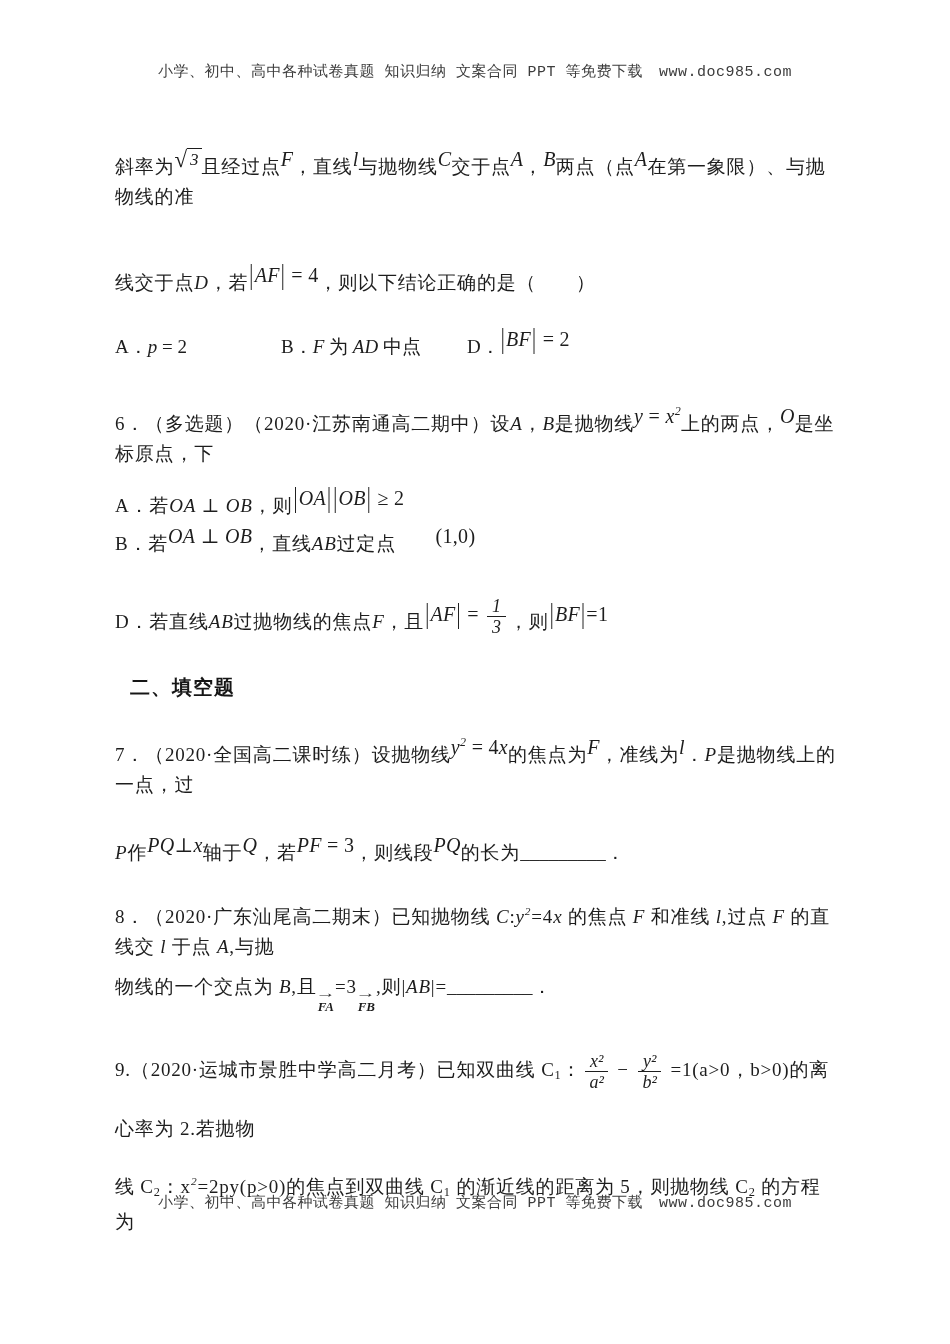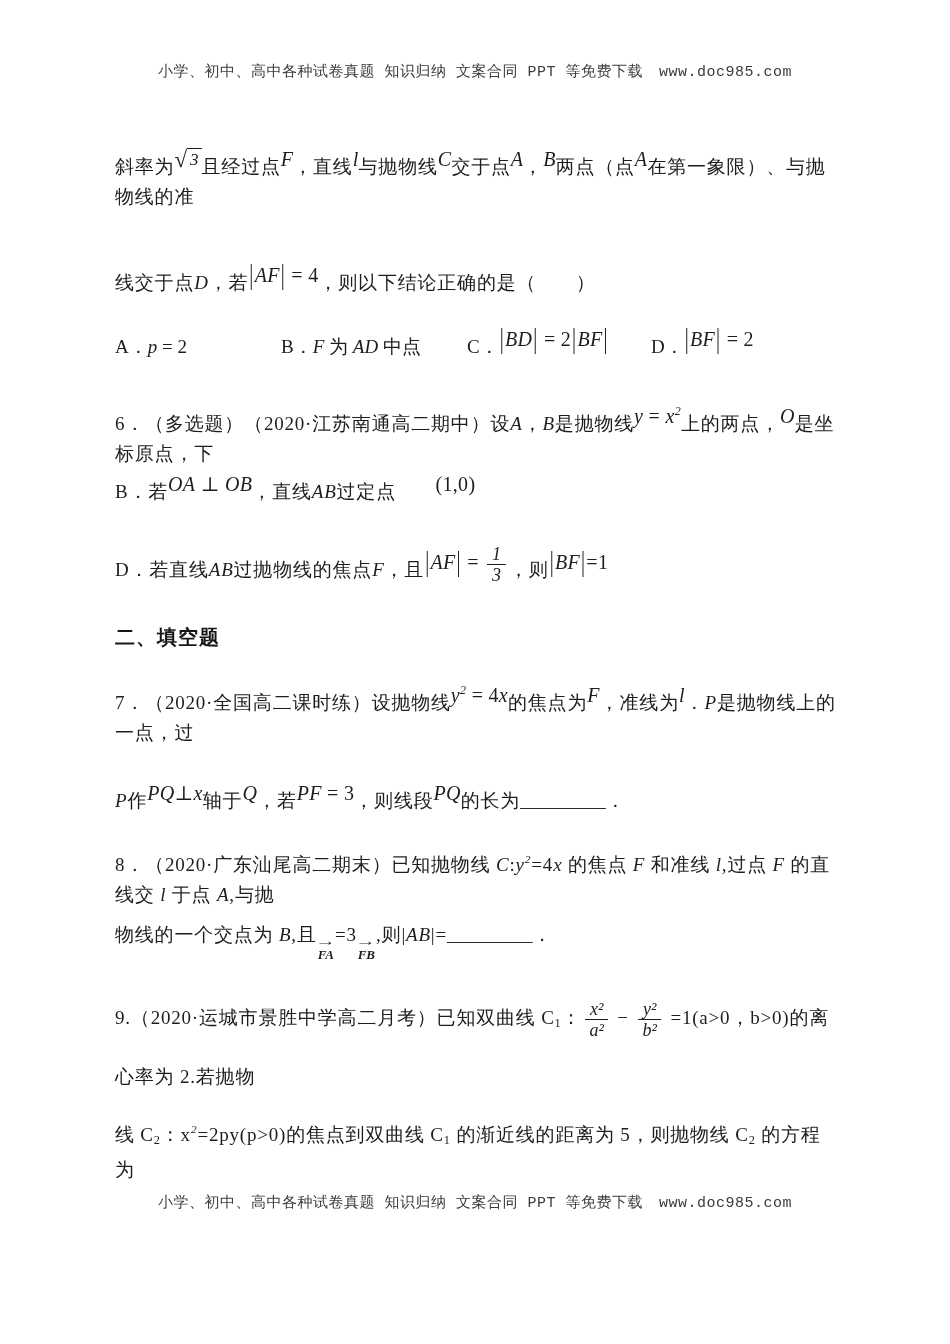--- a/index.html
+++ b/index.html
@@ -22,21 +22,21 @@
   
   .p-q5l1{margin-top:26px}
   .p-q5l2{margin-top:48px}
   .p-q5opts{margin-top:30px;display:flex;align-items:flex-end}
   .p-q6l1{margin-top:36px}
   .p-q6l2{margin-top:18px}
   .p-q6a{margin-top:14px}
   .p-q6b{}
   .p-q6c{margin-top:26px;line-height:34px}
   .p-q6d{margin-top:32px;line-height:46px}
-  .p-sec2{margin:32px 0 0 0;font-family:Liberation Sans, sans-serif;
+  .p-sec2{margin:32px 0 0 15px;font-family:Liberation Mono, monospace;
           font-size:20px;line-height:24px;font-weight:700;color:#161616;letter-spacing:1px}
   .p-q7l1{margin-top:26px}
   .p-q7l2{margin-top:30px}
   .p-q8l1{margin-top:28px}
   .p-q8l2{margin-top:10px}
   .p-q9l1{margin-top:26px;line-height:54px}
   .p-q9l2{margin-top:10px}
 
   .opt{font-size:19px}
   .opt-a{width:166px}.opt-b{width:186px}.opt-c{width:184px}.opt-d{flex:1}
@@ -75,25 +75,25 @@
 <div class="content">
   <p class="line p-q5l1"><span class="">斜率为</span><span class="sqrt r-raised">
         <span class="rad">√</span>
         <span class="radicand">3</span>
       </span><span class="">且经过点</span><span class="r-math r-raised">F</span><span class="">，直线</span><span class="r-math r-raised">l</span><span class="">与抛物线</span><span class="r-math r-raised">C</span><span class="">交于点</span><span class="r-math r-raised">A</span><span class="">，</span><span class="r-math r-raised">B</span><span class="">两点（点</span><span class="r-math r-raised">A</span><span class="">在第一象限）、与抛物线的准</span></p>
   <p class="line p-q5l2"><span class="">线交于点</span><span class="r-math">D</span><span class="">，若</span><span class="r-raised"><span class="r-bar">|</span><span class="r-math">AF</span><span class="r-bar">|</span><span class="r-up"> = 4</span></span><span class="">，则以下结论正确的是（　　）</span></p>
 
   <div class="p-q5opts">
     <span class="opt opt-a"><span class="">A．</span><span class="r-math">p</span><span class="r-up"> = 2</span></span>
     <span class="opt opt-b"><span class="">B．</span><span class="r-math">F</span><span class=""> 为 </span><span class="r-math">AD</span><span class=""> 中点</span></span>
-    <span class="opt opt-c"><span class="">C．</span><span class="r-raised"><span class="r-bar">|</span><span class="r-math">BD</span><span class="r-bar">|</span><span class="r-up"> = 2</span><span class="r-bar">|</span><span class="r-math">BF</span><span class="r-bar">|</span></span></span>
     <span class="opt opt-d"><span class="">D．</span><span class="r-raised"><span class="r-bar">|</span><span class="r-math">BF</span><span class="r-bar">|</span><span class="r-up"> = 2</span></span></span>
   </div>
 
   <p class="line p-q6l1"><span class="">6．（多选题）（2020·江苏南通高二期中）设</span><span class="r-math">A</span><span class="">，</span><span class="r-math">B</span><span class="">是抛物线</span><span class="r-raised"><span class="r-math">y</span><span class="r-up"> = </span><span class="r-math">x</span><span class="r-sup">2</span></span><span class="">上的两点，</span><span class="r-math r-raised">O</span><span class="">是坐标原点，下</span></p>
+  <p class="line p-q6a"><span class="">A．若</span><span class="r-math">OA</span><span class="r-up"> ⊥ </span><span class="r-math">OB</span><span class="">，则</span><span class="r-raised"><span class="r-bar">|</span><span class="r-math">OA</span><span class="r-bar">|</span><span class="r-bar">|</span><span class="r-math">OB</span><span class="r-bar">|</span><span class="r-up"> ≥ 2</span></span></p>
   <p class="line p-q6b"><span class="">B．若</span><span class="r-math r-raised">OA</span><span class="r-up r-raised"> ⊥ </span><span class="r-math r-raised">OB</span><span class="">，直线</span><span class="r-math">AB</span><span class="">过定点　　</span><span class="r-up r-raised">(1,0)</span></p>
   <p class="line p-q6d"><span class="">D．若直线</span><span class="r-math">AB</span><span class="">过抛物线的焦点</span><span class="r-math">F</span><span class="">，且</span><span class="r-raised"><span class="r-bar">|</span><span class="r-math">AF</span><span class="r-bar">|</span><span class="r-up"> = </span><span class="frac r-math">
           <span class="num">1</span>
           <span class="den">3</span>
         </span></span><span class="">，则</span><span class="r-raised"><span class="r-bar">| </span><span class="r-math">BF</span><span class="r-bar"> |</span><span class="r-up">=1</span></span></p>
 
   <h3 class="p-sec2">二、填空题</h3>
 
   <p class="line p-q7l1"><span class="">7．（2020·全国高二课时练）设抛物线</span><span class="r-raised"><span class="r-math">y</span><span class="r-sup">2</span><span class="r-up"> = 4</span><span class="r-math">x</span></span><span class="">的焦点为</span><span class="r-math r-raised">F</span><span class="">，准线为</span><span class="r-math r-raised">l</span><span class="">．</span><span class="r-math">P</span><span class="">是抛物线上的一点，过</span></p>
   <p class="line p-q7l2"><span class="r-math">P</span><span class="">作</span><span class="r-raised"><span class="r-math">PQ</span><span class="r-up">⊥</span><span class="r-math">x</span></span><span class="">轴于</span><span class="r-math r-raised">Q</span><span class="">，若</span><span class="r-raised"><span class="r-math">PF</span><span class="r-up"> = 3</span></span><span class="">，则线段</span><span class="r-math r-raised">PQ</span><span class="">的长为</span><span class="r-blank">_________</span><span class="">．</span></p>

